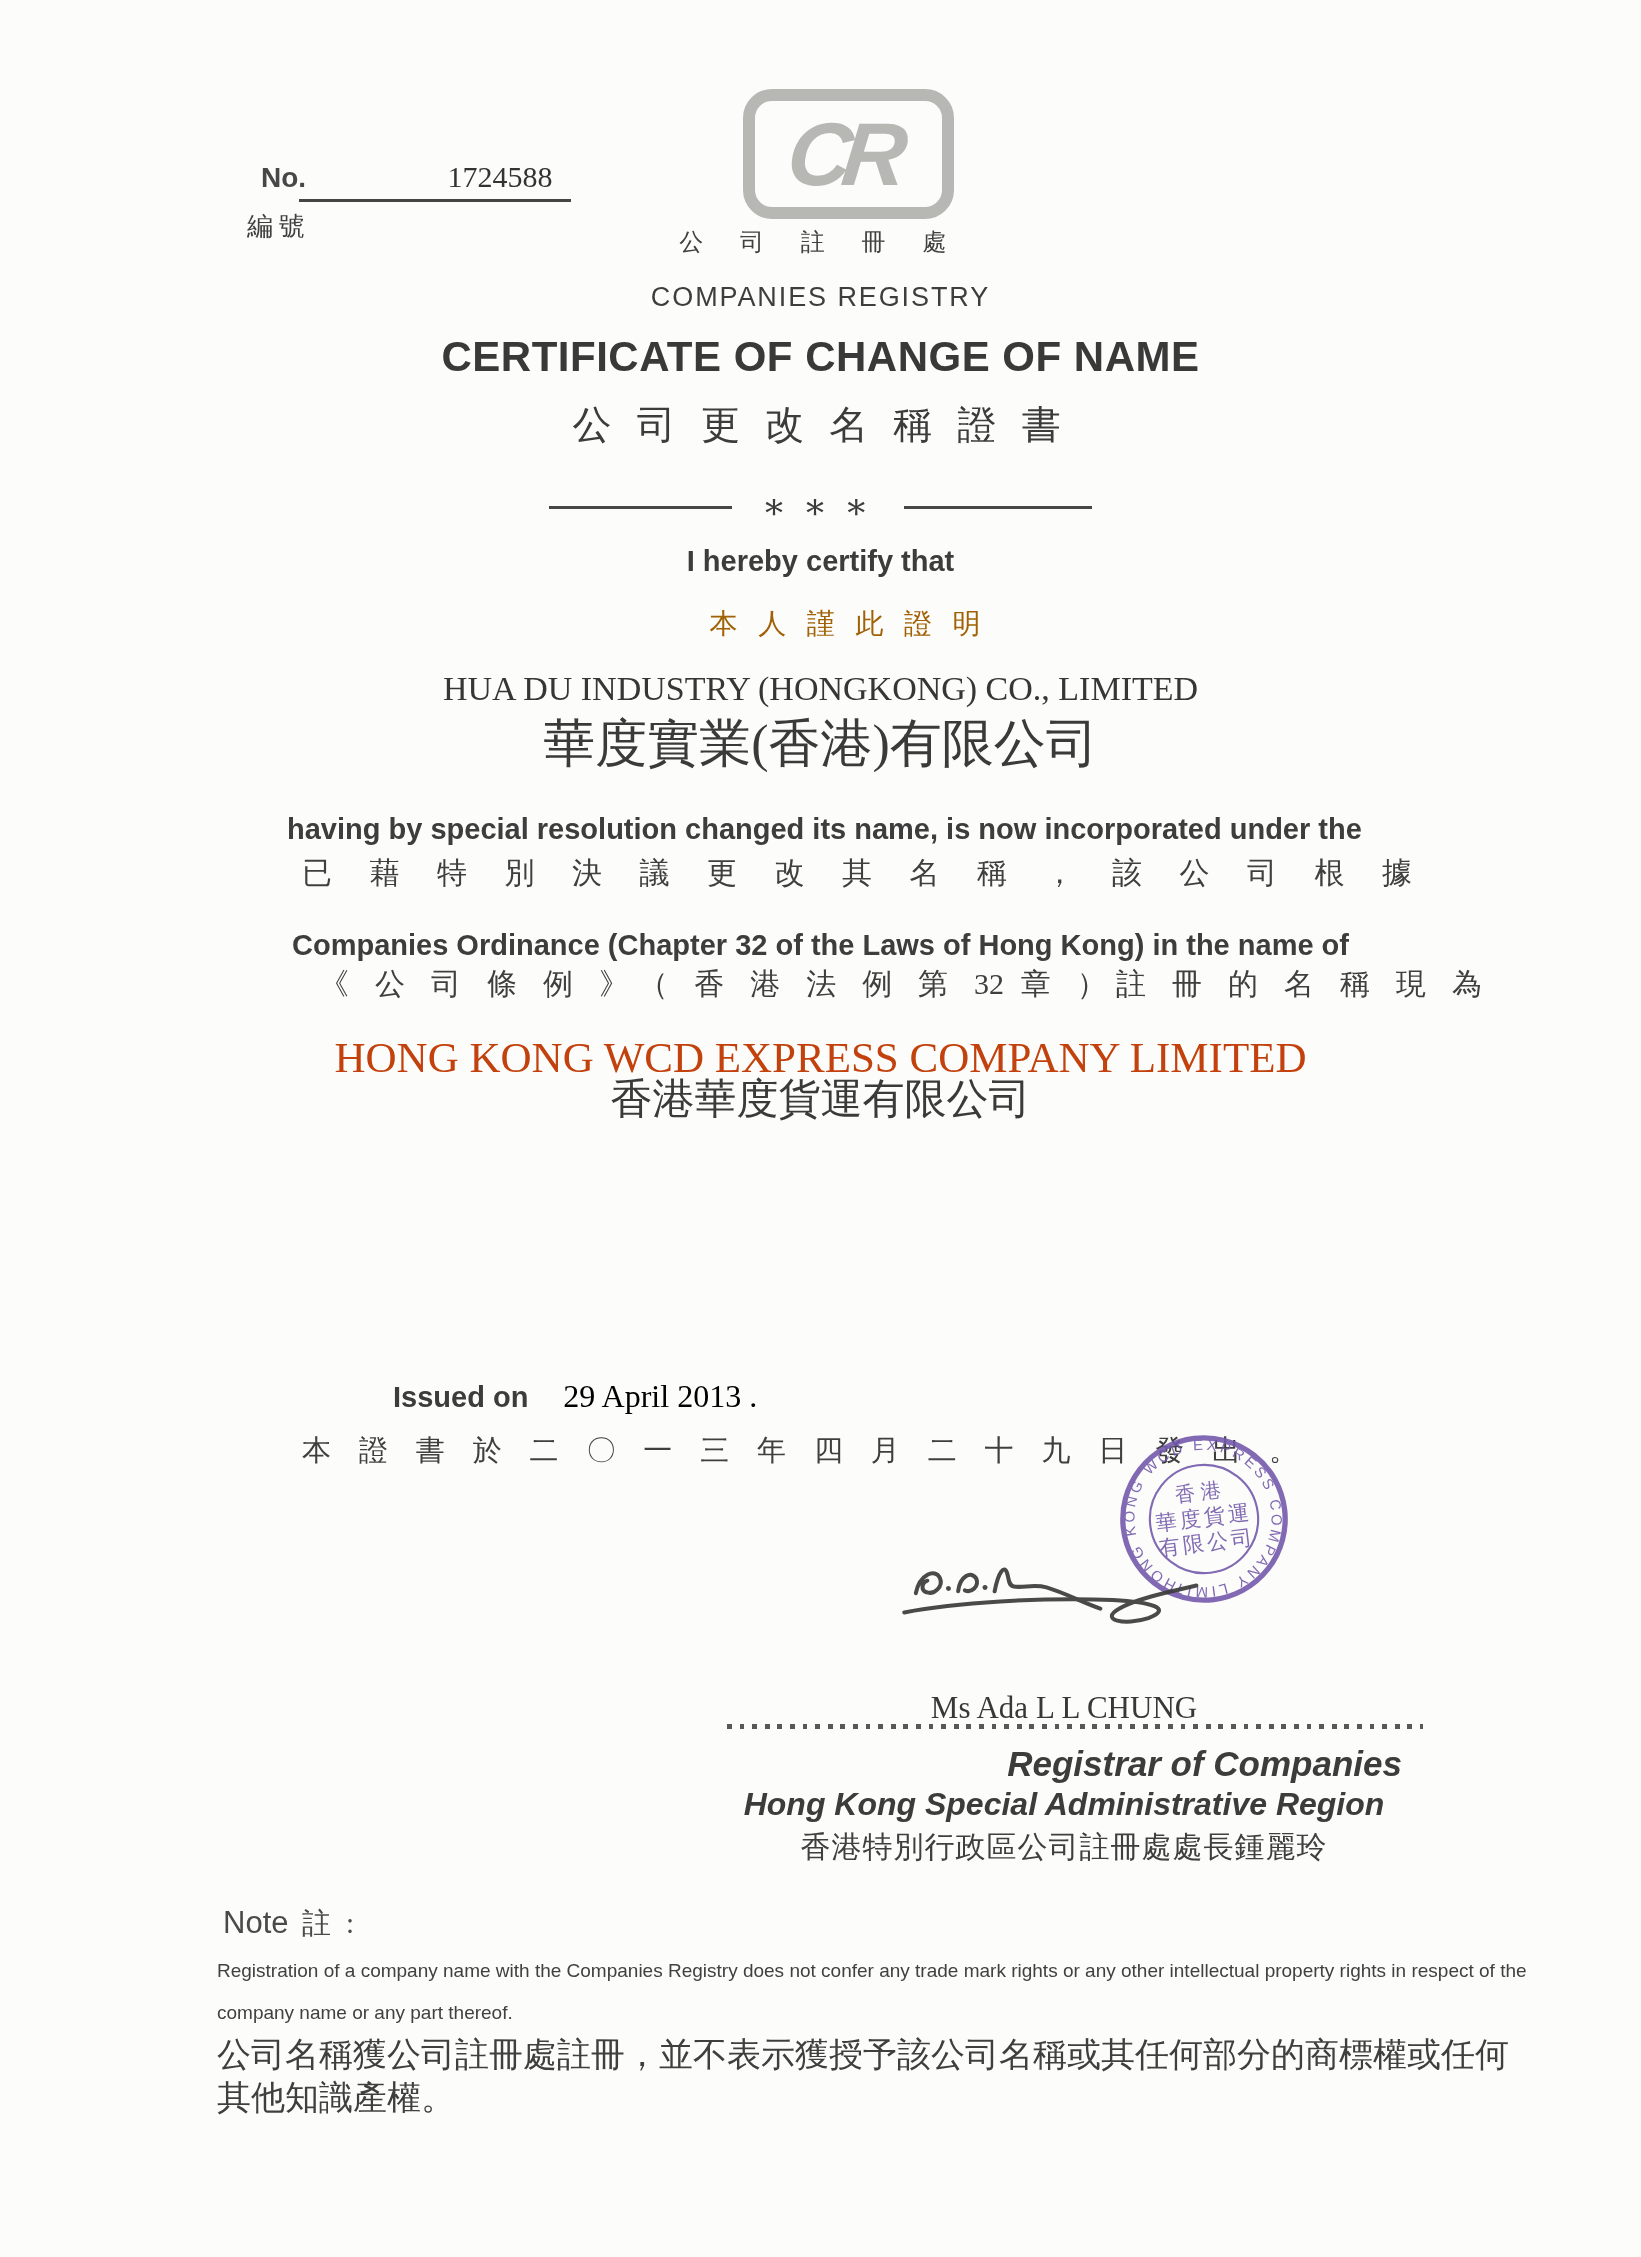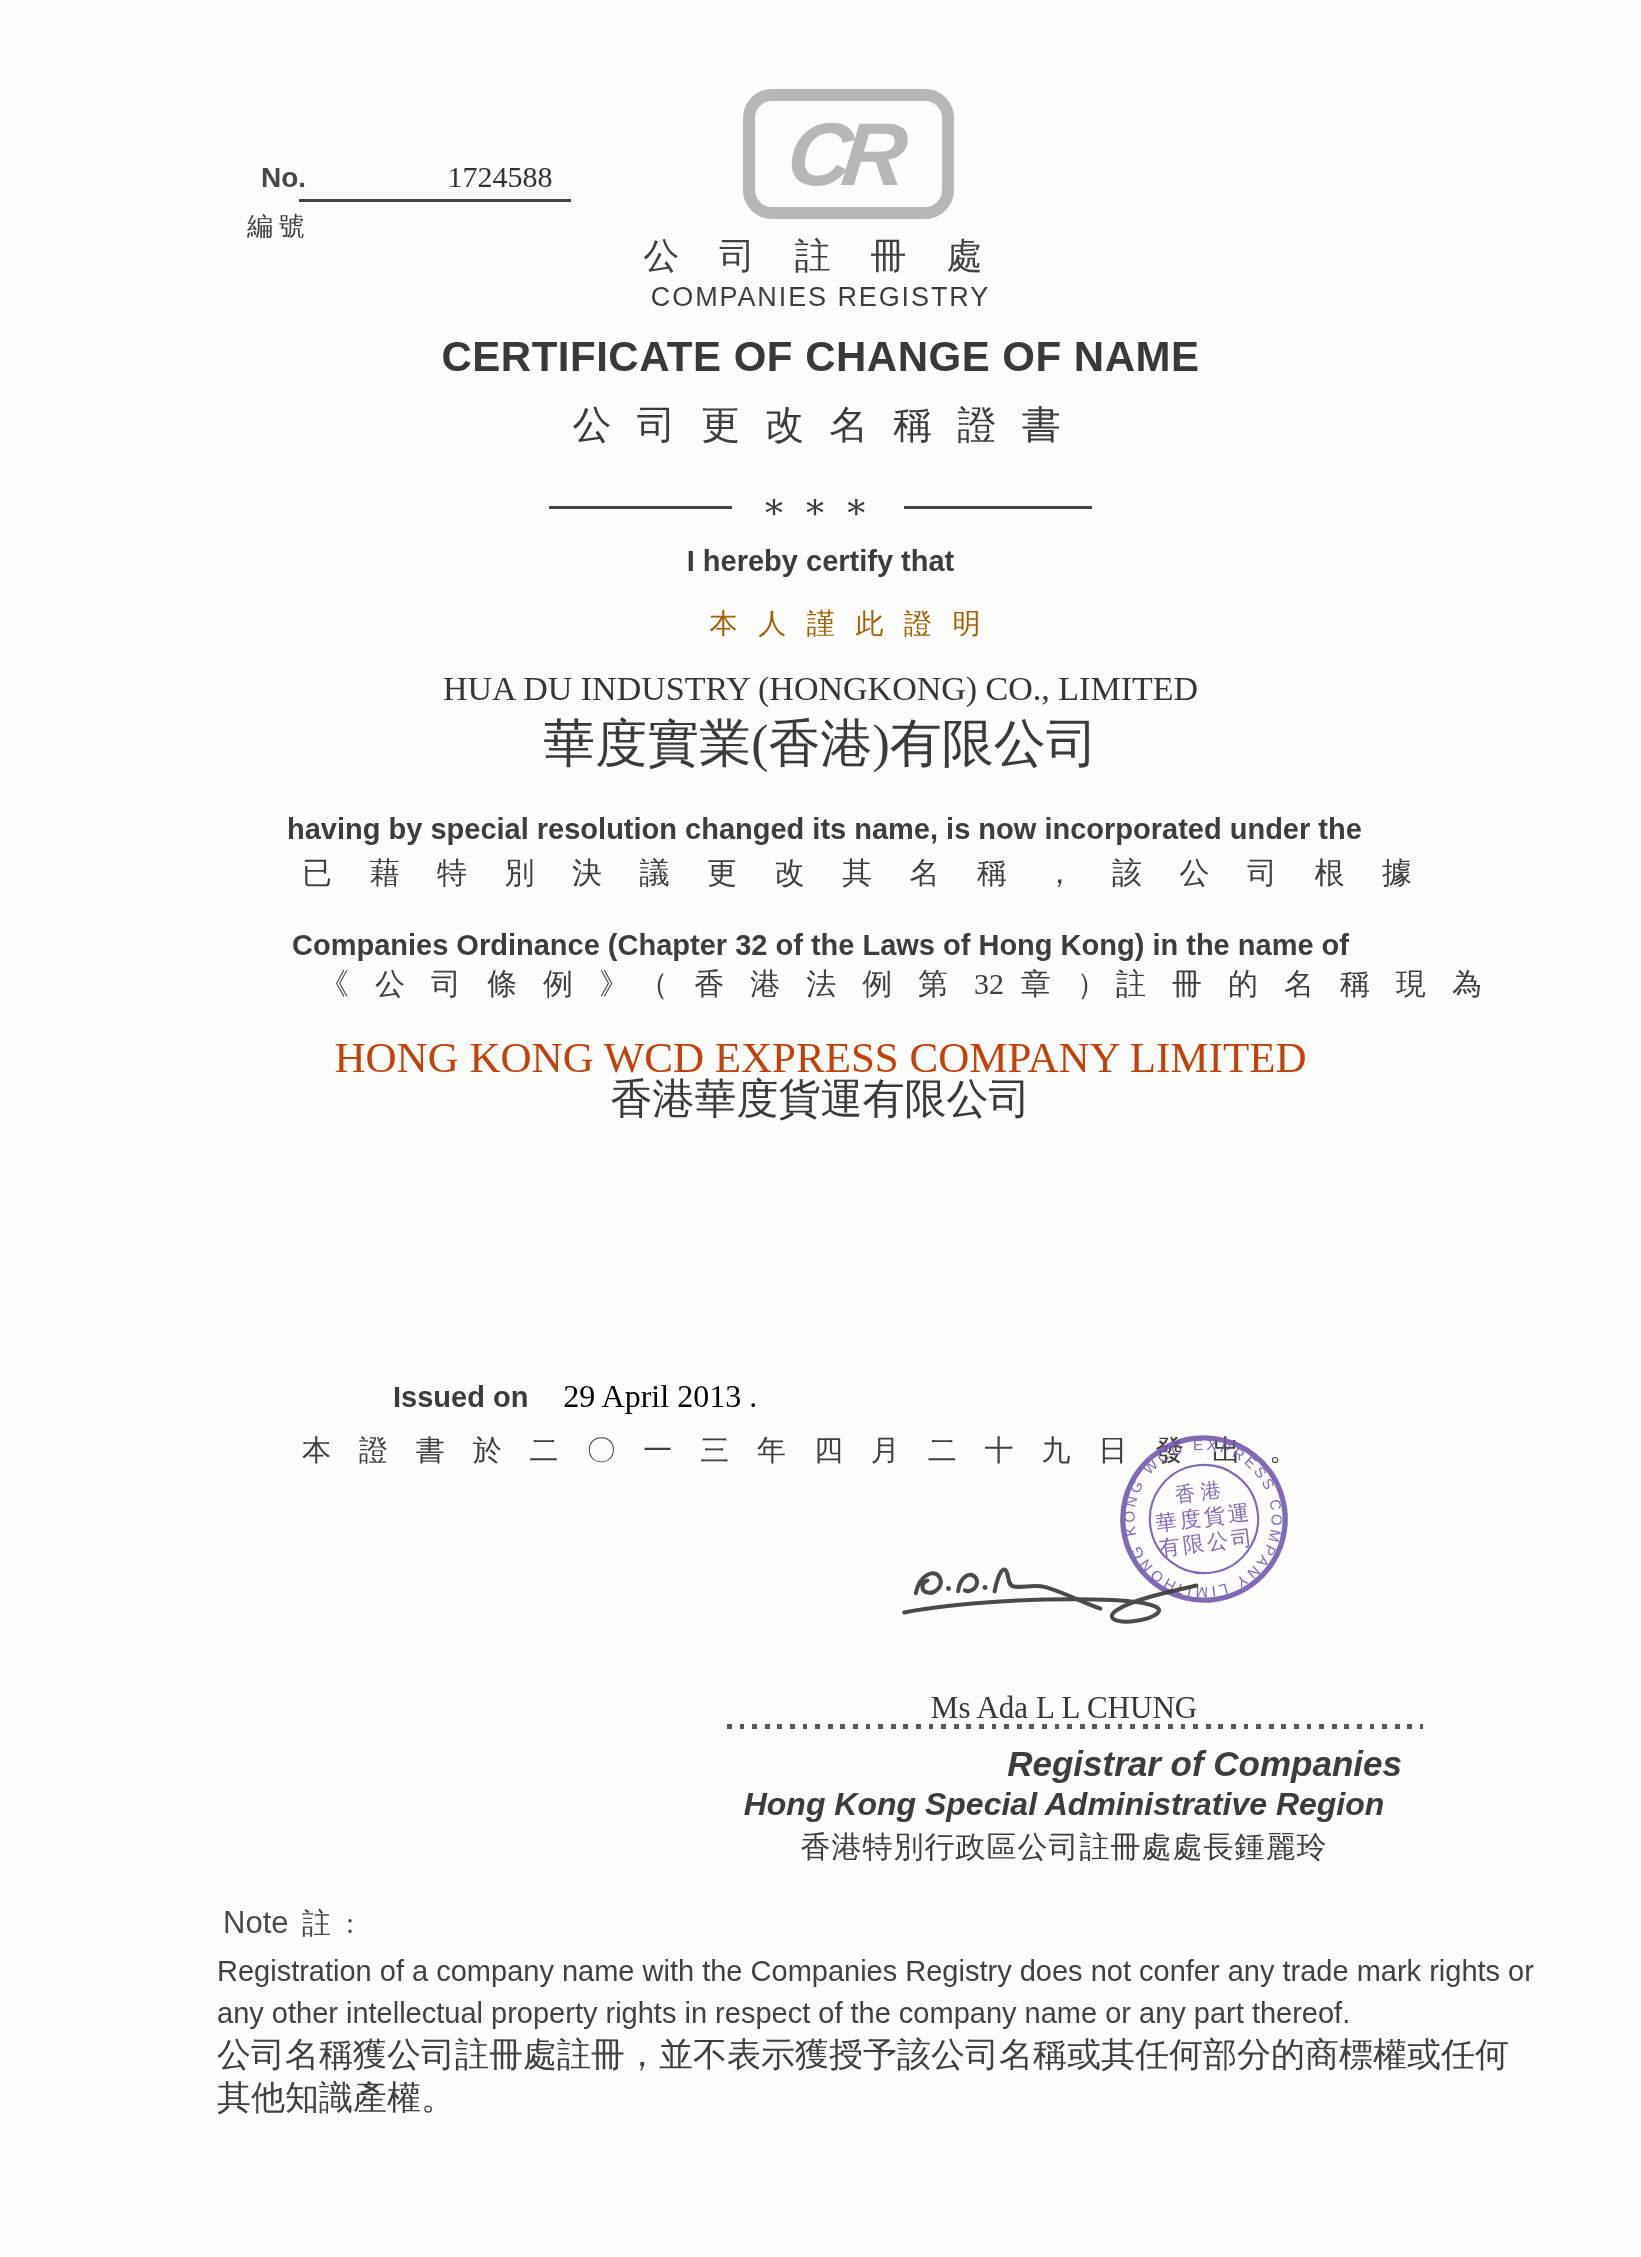--- a/index.html
+++ b/index.html
@@ -20,21 +20,21 @@
   
   .no-label{left:249px;top:162px;font-size:28px;font-weight:bold;color:#474747;margin-left:12px;}
   .no-value{left:394px;top:160px;width:212px;text-align:center;font-size:30px;color:#333;font-family:"Liberation Serif",serif;}
   .no-line{left:299px;top:199px;width:272px;height:2.9px;background:#454545;}
   .no-cn{left:247px;top:209px;font-size:26px;color:#3f3f3f;letter-spacing:5.8px;}
 
   
   .logo{left:743px;top:89px;width:187px;height:106px;border:12.6px solid #b7b7b3;border-radius:29px;background:#fcfcfa;display:flex;align-items:center;justify-content:center;}
   .logo span{font-family:"Liberation Sans",sans-serif;font-style:italic;font-weight:700;font-size:89px;line-height:1;color:#b7b7b3;letter-spacing:-9.7px;transform:skewX(-6deg) translateX(-5.8px);}
 
-  .registry-cn{top:232px;font-size:36px;color:#414141;letter-spacing:15.4px;font-family:"Liberation Serif",serif;}
+  .registry-cn{top:226px;font-size:24px;color:#414141;letter-spacing:15.4px;font-family:"Liberation Serif",serif;}
   .registry-en{top:282px;font-size:27px;color:#3e3e3e;letter-spacing:1.9px;}
 
   .title-en{top:333px;font-size:42px;font-weight:bold;color:#393939;letter-spacing:0.5px;}
   .title-cn{top:398px;font-size:39px;color:#3c3c3c;letter-spacing:7.7px;font-family:"Liberation Serif",serif;}
 
   .divider{top:498px;left:0;width:1641px;display:flex;align-items:center;justify-content:center;}
   .divider .ln{height:2.9px;background:#474747;}
   .divider .ln.l{width:183px;margin-right:33px;}
   .divider .ln.r{width:188px;margin-left:33px;}
   .divider .stars{font-family:"DejaVu Serif",serif;font-size:36px;color:#3c3c3c;letter-spacing:5.8px;line-height:19.3px;position:relative;top:5.8px;}
@@ -63,21 +63,21 @@
 
   .sig-name{left:726px;top:1690px;width:676px;text-align:center;font-size:31px;color:#383838;font-family:"Liberation Serif",serif;}
   .dotline{left:727px;top:1724px;width:696px;height:4.8px;
     background:repeating-linear-gradient(to right,#585858 0 4.8px,transparent 4.8px 12.6px);}
   .reg1{left:726px;top:1744px;width:676px;text-align:right;font-size:35px;font-weight:bold;font-style:italic;color:#3c3c3c;}
   .reg2{left:726px;top:1786px;width:676px;text-align:center;font-size:32px;font-weight:bold;font-style:italic;color:#3c3c3c;}
   .reg-cn{left:726px;top:1827px;width:676px;text-align:center;font-size:30px;color:#3f3f3f;font-family:"Liberation Serif",serif;letter-spacing:1px;}
 
   .note-label{left:223px;top:1904px;font-size:31px;color:#4a4a4a;}
   .note-label .cn{font-family:"Liberation Serif",serif;font-size:29px;margin-left:13.5px;letter-spacing:3.9px;}
-  .note-en{left:217px;top:1950px;width:1352px;font-size:29px;line-height:42px;color:#414141;}
+  .note-en{left:217px;top:1950px;width:1352px;font-size:19px;line-height:42px;color:#414141;}
   .note-cn{left:217px;top:2033px;width:1294px;font-size:34px;line-height:43px;color:#3f3f3f;font-family:"Liberation Serif",serif;}
 </style>
 </head>
 <body>
 
 <div class="page">
 
   <div class="abs no-label">No.</div>
   <div class="abs no-value serif">1724588</div>
   <div class="abs no-line"></div>

